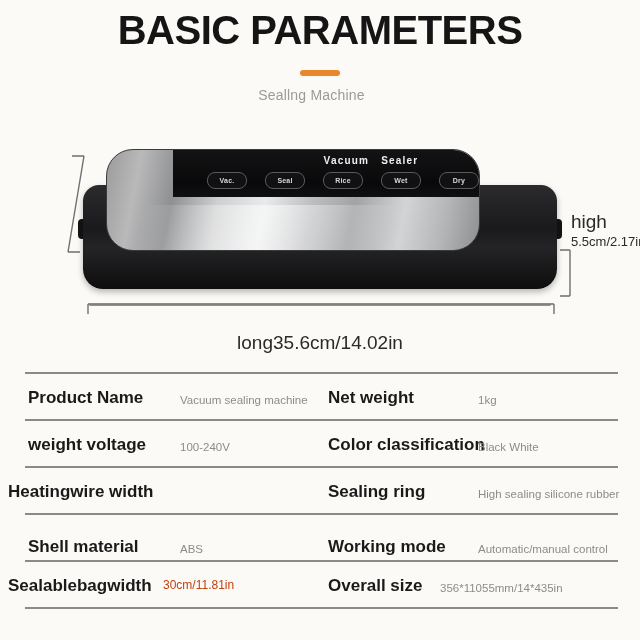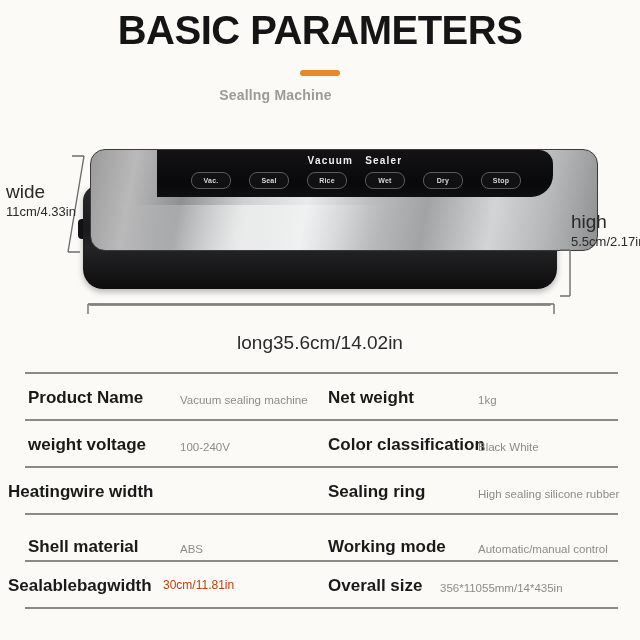--- a/index.html
+++ b/index.html
@@ -45,23 +45,24 @@
     border-radius: 3px;
     background: #e8882a;
   }
   .subtitle {
     position: absolute;
     top: 87px;
     left: 0;
     width: 551px;
     text-align: center;
     font-size: 14px;
-    font-weight: 700;
+    font-weight: 400;
     color: #9b9b9b;
     letter-spacing: 0.2px;
+    padding-left: 36px;
   }
 
   
   .hero {
     position: absolute;
     left: 0;
     top: 120px;
     width: 640px;
     height: 235px;
   }
@@ -88,25 +89,25 @@
     position: absolute;
     left: 6px;
     top: 118px;
     width: 462px;
     height: 3px;
     border-radius: 2px;
     background: linear-gradient(180deg, rgba(255,255,255,0.22), rgba(0,0,0,0.5));
   }
   .device-lid {
     position: absolute;
-    left: 7px;
+    left: 23px;
     top: 2px;
-    width: 508px;
+    width: 374px;
     height: 102px;
-    border-radius: 15px;
+    border-radius: 27px;
     background:
       linear-gradient(101deg,
         #9b9b9c 0%, #b9b9ba 9%, #8f9092 19%, #cfd0d1 31%,
         #e9eaeb 43%, #bdbec0 55%, #a2a3a5 66%, #d3d4d6 79%,
         #b4b5b7 90%, #8e8f91 100%);
     border: 1px solid #3a3a3c;
     box-sizing: border-box;
     overflow: hidden;
   }
   .lid-gloss {
@@ -277,24 +278,20 @@
         </div>
       </div>
     </div>
   </div>
 
   <div class="bracket br-wide">
     <svg width="30" height="110" viewBox="0 0 30 110">
       <path d="M12 6 L24 6 M24 6 L8 102 M8 102 L20 102" fill="none" stroke="#6f6f6f" stroke-width="1.4"></path>
     </svg>
   </div>
-  <div class="dim-label lbl-wide">
-    <div class="dim-name">wide</div>
-    <div class="dim-value">11cm/4.33in</div>
-  </div>
 
   <div class="bracket br-high">
     <svg width="22" height="52" viewBox="0 0 22 52">
       <path d="M4 2 L14 2 M14 2 L14 48 M4 48 L14 48" fill="none" stroke="#6f6f6f" stroke-width="1.4"></path>
     </svg>
   </div>
   <div class="dim-label lbl-high">
     <div class="dim-name">high</div>
     <div class="dim-value">5.5cm/2.17in</div>
   </div>

